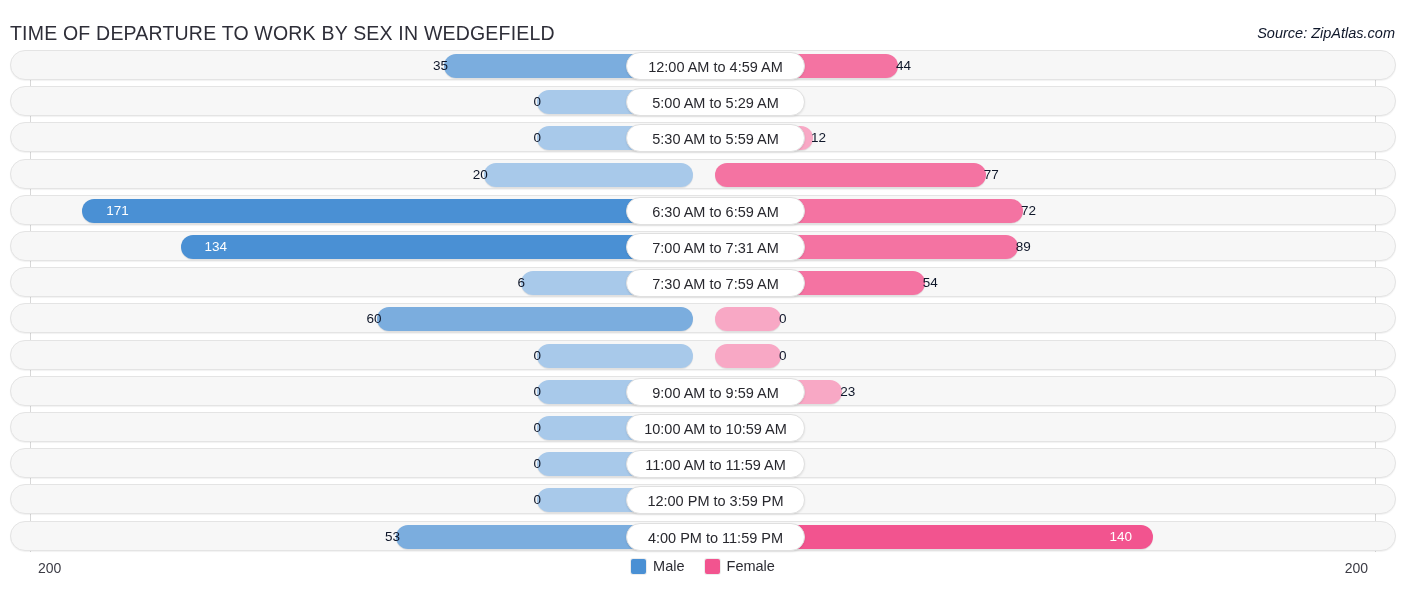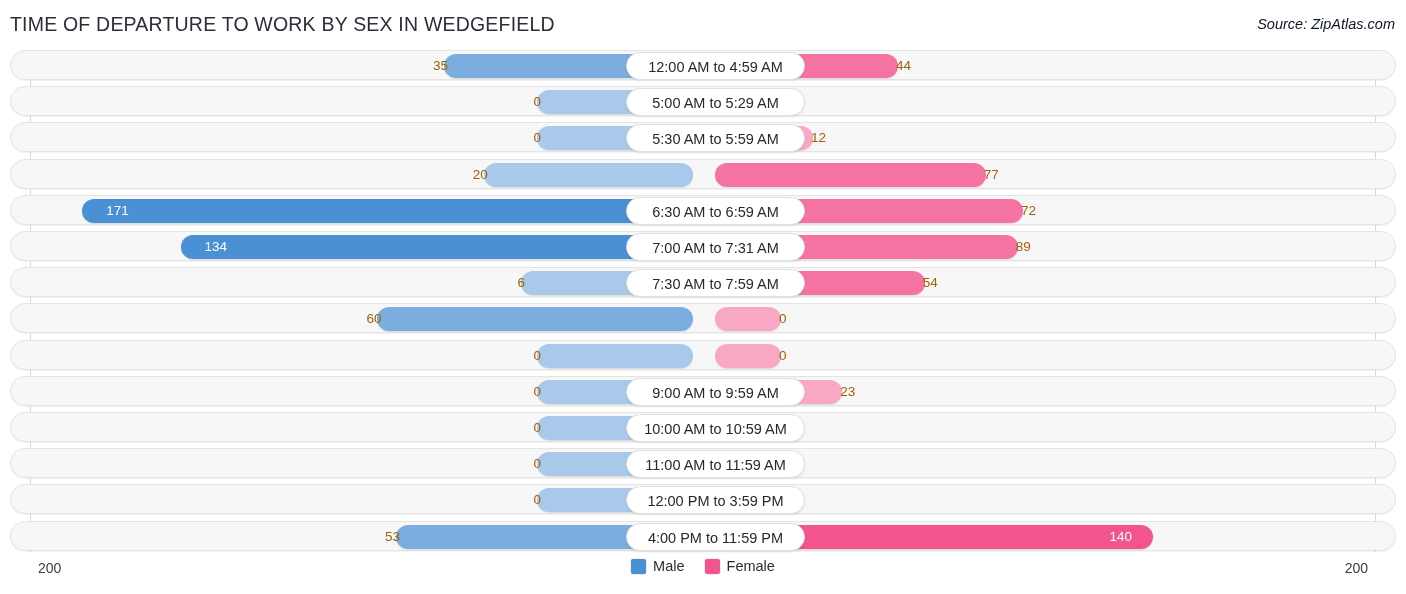--- a/index.html
+++ b/index.html
@@ -6,21 +6,21 @@
   html, body {
     width: 1406px;
     height: 594px;
     background: #ffffff;
     font-family: "Liberation Sans", sans-serif;
     overflow: hidden;
   }
   .page { position: relative; width: 1406px; height: 594px; }
 
   
-  .header { position: absolute; top: 4px; left: 0; width: 1406px; height: 44px; }
+  .header { position: absolute; top: 13px; left: 0; width: 1406px; height: 44px; }
   .title {
     position: absolute; left: 10px; top: 9px;
     font-size: 19.5px; letter-spacing: 0.2px;
     color: #2e2e38; white-space: nowrap;
   }
   .source {
     position: absolute; right: 11px; top: 12px;
     font-size: 14.5px; font-style: italic; color: #0f172a;
     white-space: nowrap;
   }
@@ -50,21 +50,21 @@
     border-radius: 12px;
     box-shadow: 0 1px 1px rgba(0,0,0,0.10);
   }
   .bar-male   { right: 702px; }
   .bar-female { left: 704px; }
 
   
   .val {
     position: absolute;
     top: 3px; height: 24px; line-height: 24px;
-    font-size: 13.5px; color: #a16207;
+    font-size: 13.5px; color: #0f172a;
     white-space: nowrap;
   }
   .val-male-out   { text-align: right; }
   .val-female-out { text-align: left; }
   .val-inside { color: #ffffff; }
 
   
   .cat-pill {
     position: absolute;
     top: 1px;

